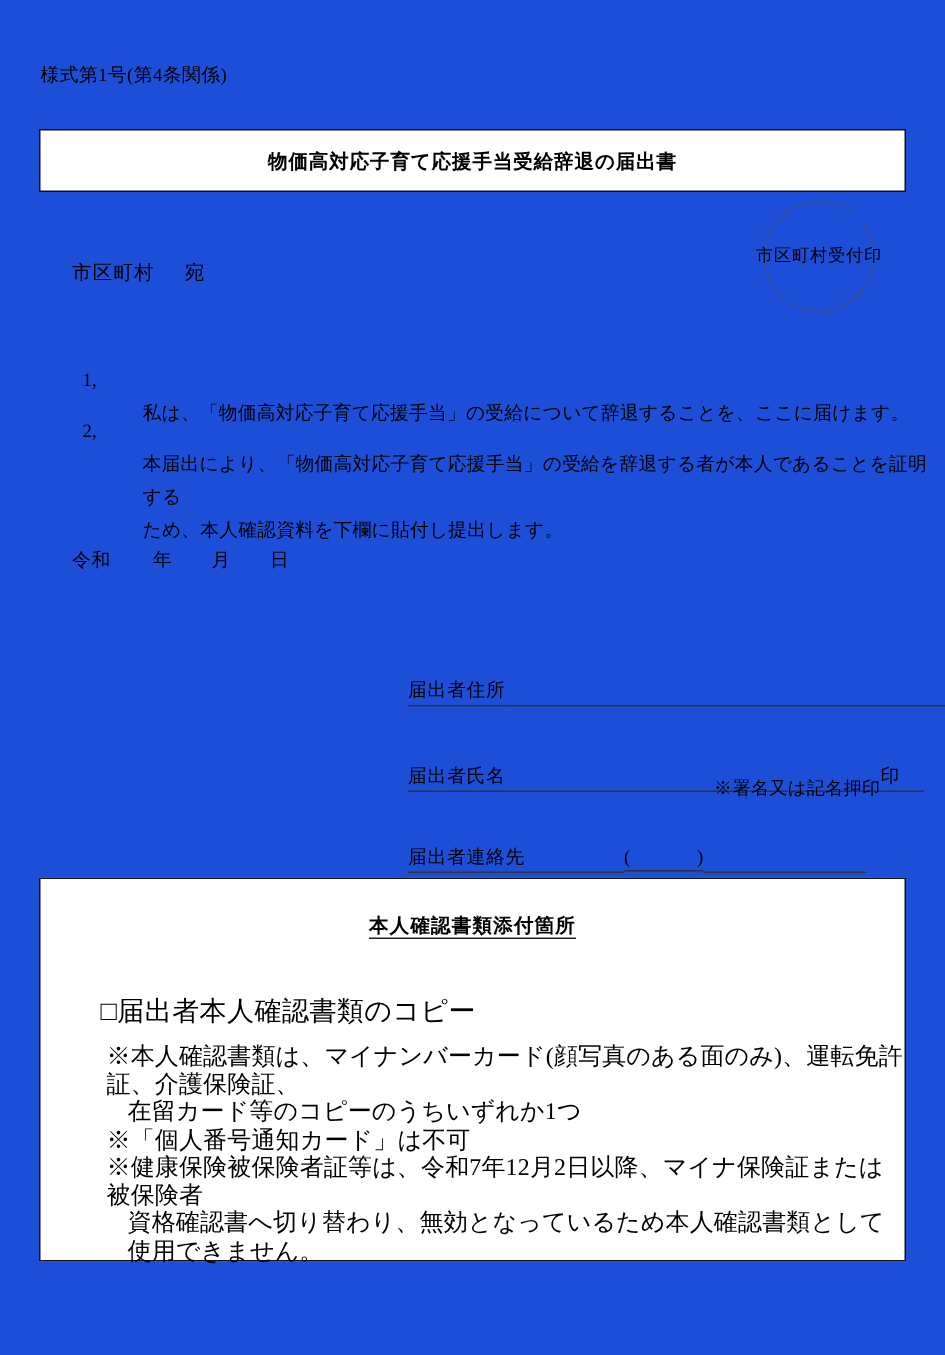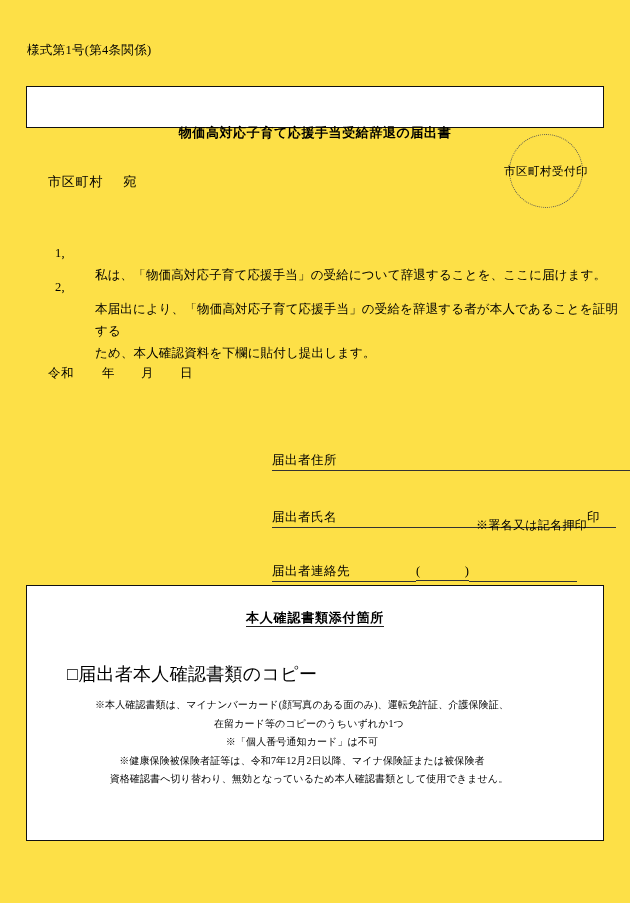--- a/index.html
+++ b/index.html
@@ -8,21 +8,21 @@
     background: #ffffff;
   }
   body {
     font-family: "Liberation Serif", "DejaVu Serif", serif;
     color: #000000;
   }
   #page {
     position: relative;
     width: 630px;
     height: 903px;
-    background: #fde047;
+    background: #1d4ed8;
     overflow: hidden;
   }
 
   
   .form-number {
     position: absolute;
     left: 27px;
     top: 42px;
     font-size: 12.5px;
     letter-spacing: 0.3px;
@@ -43,21 +43,20 @@
   .title-text {
     position: absolute;
     left: 0;
     right: 0;
     top: 12px;
     text-align: center;
     font-size: 13px;
     font-weight: bold;
     letter-spacing: 0.6px;
     white-space: nowrap;
-    margin-top: 25px;
   }
 
   
   .stamp-circle {
     position: absolute;
     left: 509px;
     top: 134px;
     width: 74px;
     height: 74px;
     border: 1.3px dotted #555;
@@ -209,26 +208,25 @@
     position: absolute;
     left: 40px;
     top: 76px;
     font-size: 18px;
     letter-spacing: 0.3px;
     white-space: nowrap;
     text-align: center;
   }
   .attach-notes {
     position: absolute;
-    left: 68px;
+    left: 44px;
     top: 110px;
-    font-size: 10px;
+    font-size: 16px;
     line-height: 18.5px;
     letter-spacing: 0.1px;
-    text-align: center;
   }
   .note-item { display: block; }
   .note-item .cont {
     display: block;
     padding-left: 14px;
   }
 </style>
 </head>
 <body>
 

